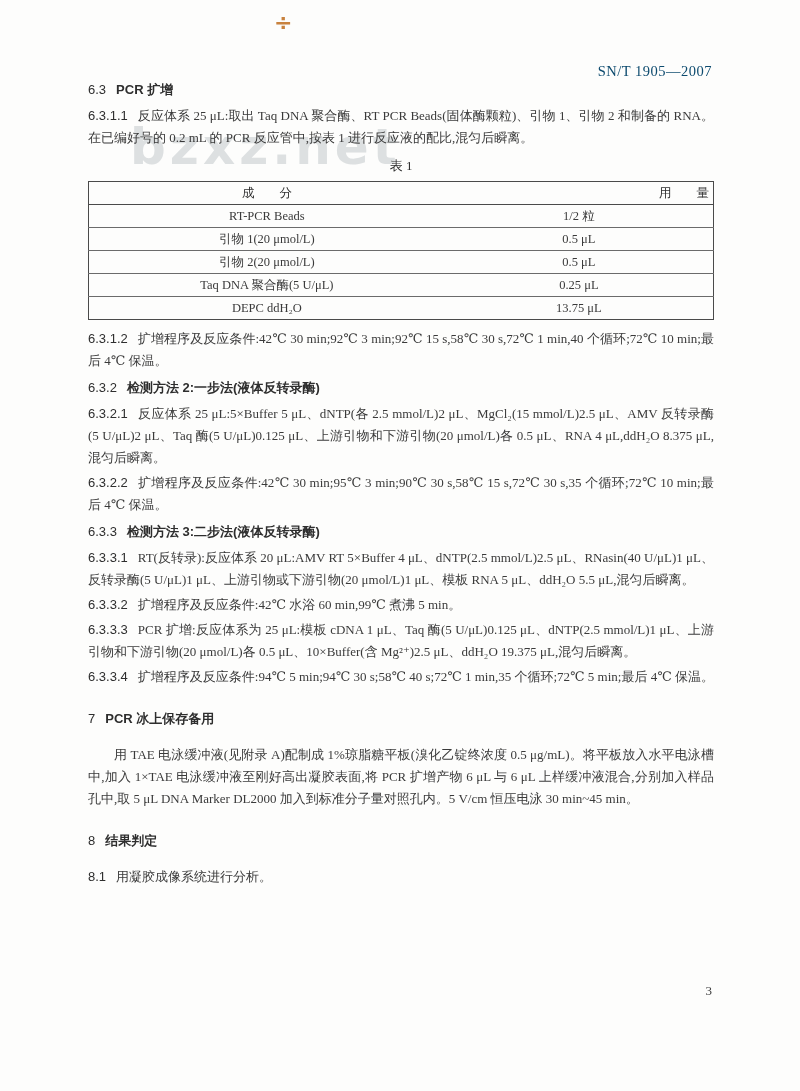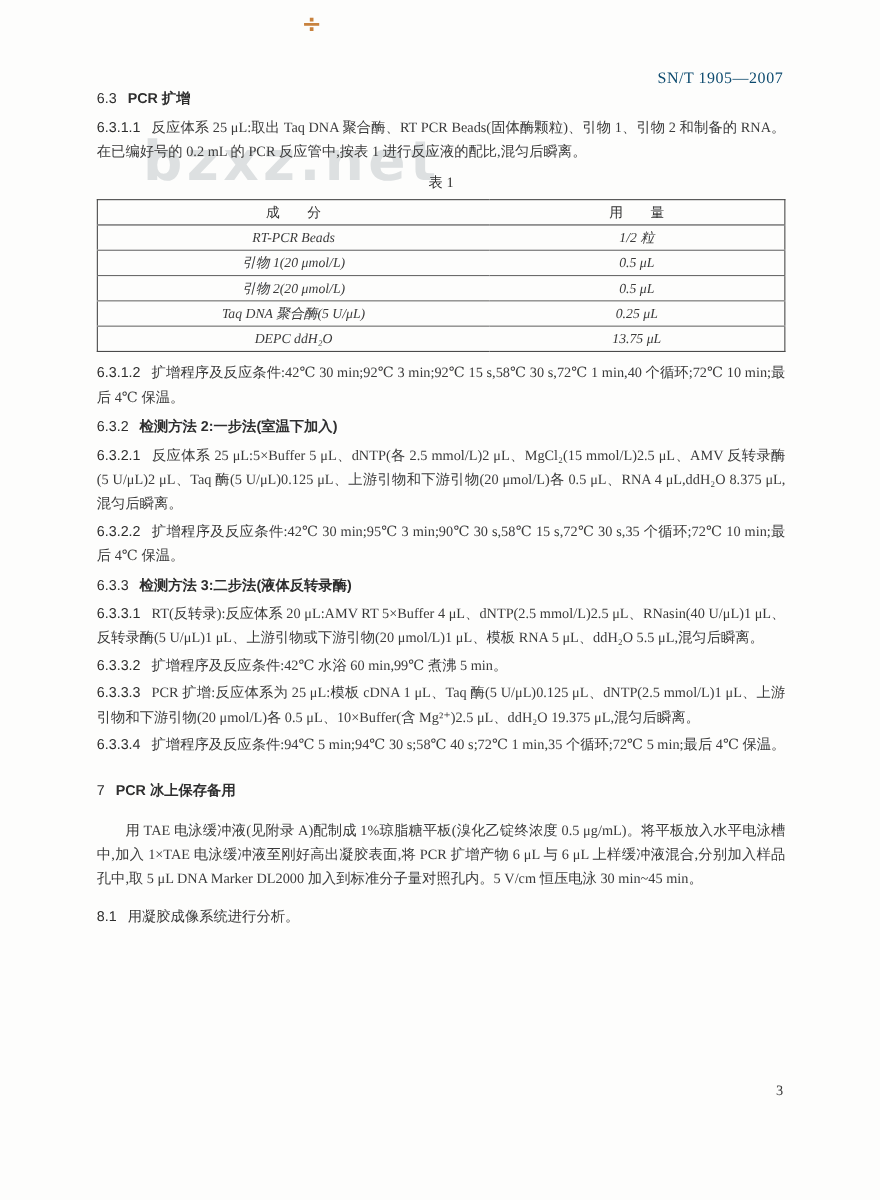--- a/index.html
+++ b/index.html
@@ -74,23 +74,23 @@
     padding-left:29px;
   }
   table.reagent th,table.reagent td{
     text-align:center;
     padding:3px 4px;
     line-height:16px;
     font-weight:normal;
     color:#3a3a3a;
   }
   table.reagent th{border-bottom:1.5px solid #4a4a4a;color:#2e2e2e;}
-  table.reagent td{border-top:1px solid #6b6b6b;font-style:italic;}
+  table.reagent td{border-top:1px solid #6b6b6b;}
   table.reagent .col-comp{width:57%;}
-  table.reagent .col-amt{width:43%;}
+  table.reagent .col-amt{width:43%;text-align:right;}
   .page-number{
     position:absolute;right:88px;top:983px;
     font-size:13px;color:#3a3a3a;z-index:1;
   }
 </style>
 </head>
 <body>
 
 <div class="page">
 
@@ -136,40 +136,41 @@
         </tr>
         <tr>
           <td>DEPC ddH₂O</td>
           <td>13.75 μL</td>
         </tr>
       </tbody>
     </table>
 
     <p><span class="num">6.3.1.2</span><span>扩增程序及反应条件:42℃ 30 min;92℃ 3 min;92℃ 15 s,58℃ 30 s,72℃ 1 min,40 个循环;72℃ 10 min;最后 4℃ 保温。</span></p>
 
-    <p class="h4"><span class="num">6.3.2</span><span>检测方法 2:一步法(室温下加入)</span></p>
+    <p class="h4"><span class="num">6.3.2</span><span>检测方法 2:一步法(液体反转录酶)</span></p>
 
     <p><span class="num">6.3.2.1</span><span>反应体系 25 μL:5×Buffer 5 μL、dNTP(各 2.5 mmol/L)2 μL、MgCl₂(15 mmol/L)2.5 μL、AMV 反转录酶(5 U/μL)2 μL、Taq 酶(5 U/μL)0.125 μL、上游引物和下游引物(20 μmol/L)各 0.5 μL、RNA 4 μL,ddH₂O 8.375 μL,混匀后瞬离。</span></p>
 
     <p><span class="num">6.3.2.2</span><span>扩增程序及反应条件:42℃ 30 min;95℃ 3 min;90℃ 30 s,58℃ 15 s,72℃ 30 s,35 个循环;72℃ 10 min;最后 4℃ 保温。</span></p>
 
     <p class="h4"><span class="num">6.3.3</span><span>检测方法 3:二步法(液体反转录酶)</span></p>
 
     <p><span class="num">6.3.3.1</span><span>RT(反转录):反应体系 20 μL:AMV RT 5×Buffer 4 μL、dNTP(2.5 mmol/L)2.5 μL、RNasin(40 U/μL)1 μL、反转录酶(5 U/μL)1 μL、上游引物或下游引物(20 μmol/L)1 μL、模板 RNA 5 μL、ddH₂O 5.5 μL,混匀后瞬离。</span></p>
 
     <p><span class="num">6.3.3.2</span><span>扩增程序及反应条件:42℃ 水浴 60 min,99℃ 煮沸 5 min。</span></p>
 
     <p><span class="num">6.3.3.3</span><span>PCR 扩增:反应体系为 25 μL:模板 cDNA 1 μL、Taq 酶(5 U/μL)0.125 μL、dNTP(2.5 mmol/L)1 μL、上游引物和下游引物(20 μmol/L)各 0.5 μL、10×Buffer(含 Mg²⁺)2.5 μL、ddH₂O 19.375 μL,混匀后瞬离。</span></p>
 
     <p><span class="num">6.3.3.4</span><span>扩增程序及反应条件:94℃ 5 min;94℃ 30 s;58℃ 40 s;72℃ 1 min,35 个循环;72℃ 5 min;最后 4℃ 保温。</span></p>
 
     <p class="h2"><span class="num">7</span><span>PCR 冰上保存备用</span></p>
 
     <p class="indent">用 TAE 电泳缓冲液(见附录 A)配制成 1%琼脂糖平板(溴化乙锭终浓度 0.5 μg/mL)。将平板放入水平电泳槽中,加入 1×TAE 电泳缓冲液至刚好高出凝胶表面,将 PCR 扩增产物 6 μL 与 6 μL 上样缓冲液混合,分别加入样品孔中,取 5 μL DNA Marker DL2000 加入到标准分子量对照孔内。5 V/cm 恒压电泳 30 min~45 min。</p>
 
+    <p class="h2"><span class="num">8</span><span>结果判定</span></p>
 
     <p class="gap-top"><span class="num">8.1</span><span>用凝胶成像系统进行分析。</span></p>
 
   </div>
 
   <div class="page-number">3</div>
 
 </div>
 
 </body></html>

